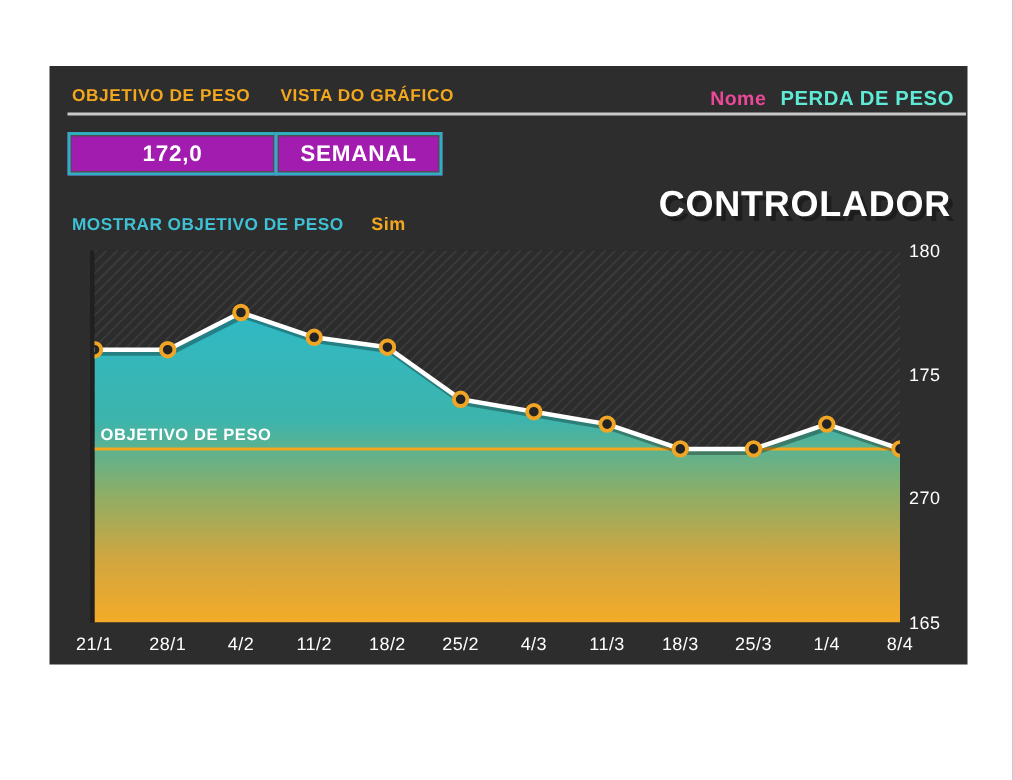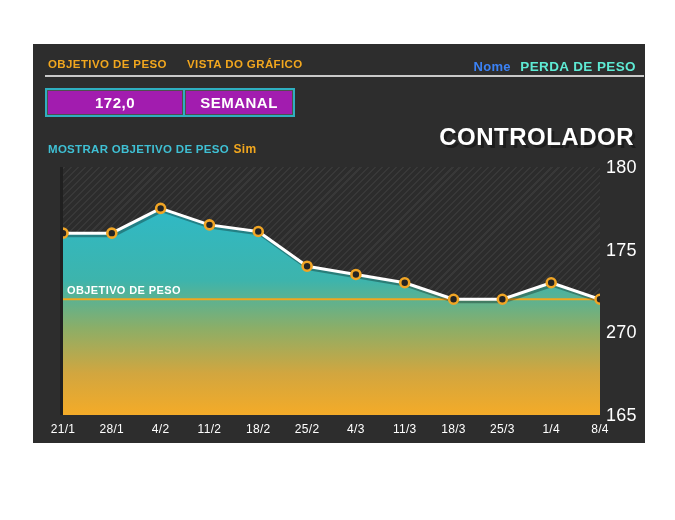--- a/index.html
+++ b/index.html
@@ -5,52 +5,52 @@
   html,body{margin:0;padding:0;background:#ffffff;}
   .page{position:relative;width:657px;height:520px;background:#ffffff;overflow:hidden;
         font-family:"Liberation Sans", sans-serif;}
   .card{position:absolute;left:33px;top:44px;width:612px;height:399px;background:#2D2D2D;}
 
   
   .hdr-label{position:absolute;top:14px;font-size:11.5px;font-weight:bold;letter-spacing:.4px;color:#F2A71E;}
   .lbl-goal{left:15px;}
   .lbl-view{left:154px;}
   .name-wrap{position:absolute;top:13px;right:9px;font-weight:bold;white-space:nowrap;}
-  .name-wrap .nm{color:#3b82f6;font-size:13px;letter-spacing:.3px;}
+  .name-wrap .nm{color:#ec4899;font-size:13px;letter-spacing:.3px;}
   .name-wrap .nv{color:#5eead4;font-size:13.5px;letter-spacing:.4px;margin-left:5px;}
   .hdr-line{position:absolute;left:12px;top:31px;width:599px;height:2px;background:#C9C9C9;}
 
   
   .input-row{position:absolute;left:12px;top:44px;display:flex;}
   .input-box{height:25px;border:2px solid #2EAFC0;background:#a21caf;
              box-shadow:inset 0 0 0 1px #4F4F4F;display:flex;align-items:center;justify-content:center;
              color:#ffffff;font-size:15px;font-weight:bold;letter-spacing:.5px;}
   .box-goal{width:136px;}
   .box-view{width:108px;margin-left:-2px;}
 
   
   .big-title{position:absolute;top:33px;right:11px;font-size:24px;line-height:40px;font-weight:bold;
              color:#ffffff;letter-spacing:.5px;text-shadow:3px 3px 0 rgba(0,0,0,.35);white-space:nowrap;margin-top:40px;}
 
   
   .show-goal{position:absolute;left:15px;top:98px;font-size:11.5px;font-weight:bold;letter-spacing:.3px;white-space:nowrap;}
   .show-goal .sg-label{color:#3FC0D4;}
-  .show-goal .sg-value{color:#F2A71E;font-size:12px;margin-left:1px;}
+  .show-goal .sg-value{color:#F2A71E;font-size:12px;margin-left:15px;}
 
   
   .plot{position:absolute;left:30px;top:123px;width:537px;height:248px;background-color:#2C2C2C;
         background-image:repeating-linear-gradient(135deg, rgba(255,255,255,0.06) 0px, rgba(255,255,255,0.06) 1.5px, transparent 1.5px, transparent 5px);
         box-shadow:-3px 0 0 #202020;}
   .plot svg{position:absolute;left:0;top:0;}
   .goal-line-label{position:absolute;left:34px;top:240px;font-size:11px;font-weight:bold;
                    color:#ffffff;letter-spacing:.4px;white-space:nowrap;}
 
   
   .ytick{position:absolute;left:573px;width:42px;height:18px;line-height:18px;color:#ffffff;
-         font-size:18px;letter-spacing:.3px;}
+         font-size:12px;letter-spacing:.3px;}
   .xtick{position:absolute;top:377px;width:49px;height:16px;line-height:16px;text-align:center;
          color:#ffffff;font-size:12px;letter-spacing:.3px;}
 </style>
 </head>
 <body>
 
 <div class="page">
   <div class="card">
 
     <span class="hdr-label lbl-goal">OBJETIVO DE PESO</span>

